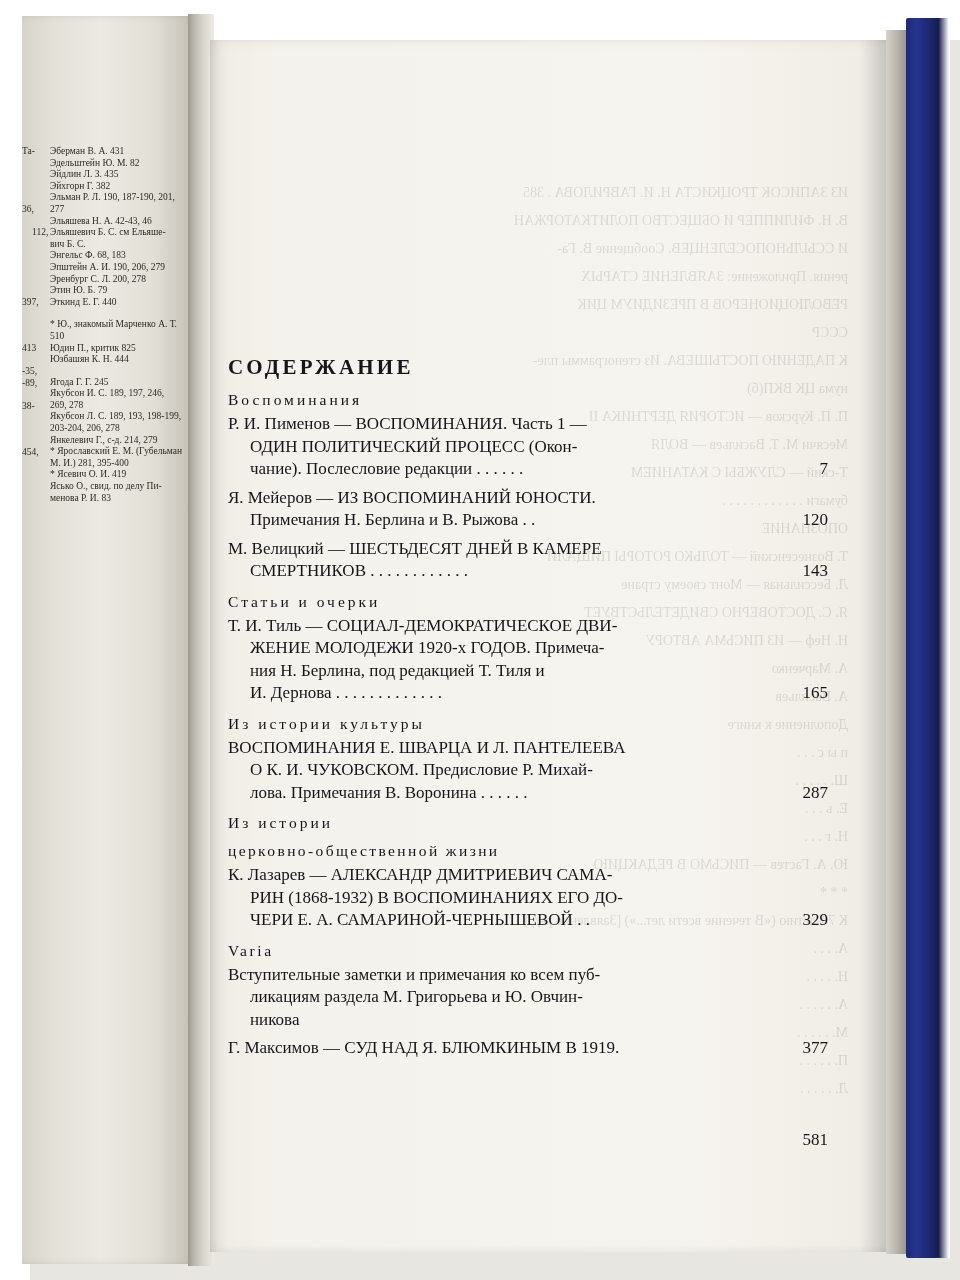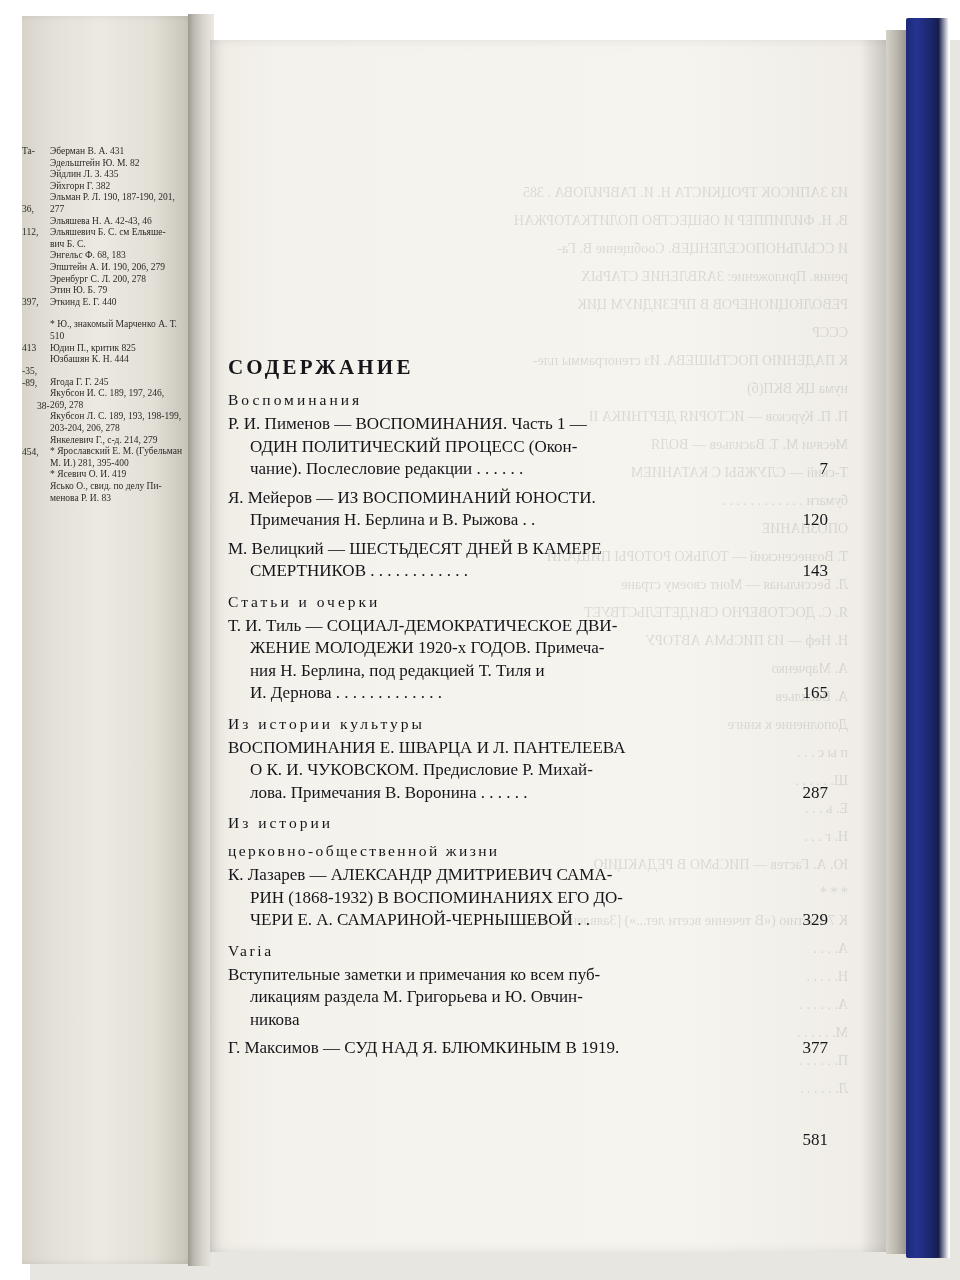--- a/index.html
+++ b/index.html
@@ -198,36 +198,36 @@
 
   <div class="left-page">
     <div class="left-margin-nums">
         <div style="height: 11.6px;">Та-</div>
         <div style="height: 11.6px;"></div>
         <div style="height: 11.6px;"></div>
         <div style="height: 11.6px;"></div>
         <div style="height: 11.6px;"></div>
         <div style="height: 11.6px;">36,</div>
         <div style="height: 11.6px;"></div>
-        <div style="height: 11.6px;">112,</div>
+        <div style="height: 11.6px; padding-left: 10px;">112,</div>
         <div style="height: 11.6px;"></div>
         <div style="height: 11.6px;"></div>
         <div style="height: 11.6px;"></div>
         <div style="height: 11.6px;"></div>
         <div style="height: 11.6px;"></div>
         <div style="height: 11.6px;">397,</div>
         <div style="height: 11.6px;"></div>
         <div style="height: 11.6px;"></div>
         <div style="height: 11.6px;"></div>
         <div style="height: 11.6px;">413</div>
         <div style="height: 11.6px;"></div>
         <div style="height: 11.6px;">-35,</div>
         <div style="height: 11.6px;">-89,</div>
         <div style="height: 11.6px;"></div>
-        <div style="height: 11.6px; margin-left: 15px;">38-</div>
+        <div style="height: 11.6px;">38-</div>
         <div style="height: 11.6px;"></div>
         <div style="height: 11.6px;"></div>
         <div style="height: 11.6px;"></div>
         <div style="height: 11.6px;">454,</div>
       </div>
     <div class="left-col">
         <div class="entry">Эберман В. А. 431</div>
         <div class="entry">Эдельштейн Ю. М. 82</div>
         <div class="entry">Эйдлин Л. З. 435</div>
         <div class="entry">Эйхгорн Г. 382</div>

